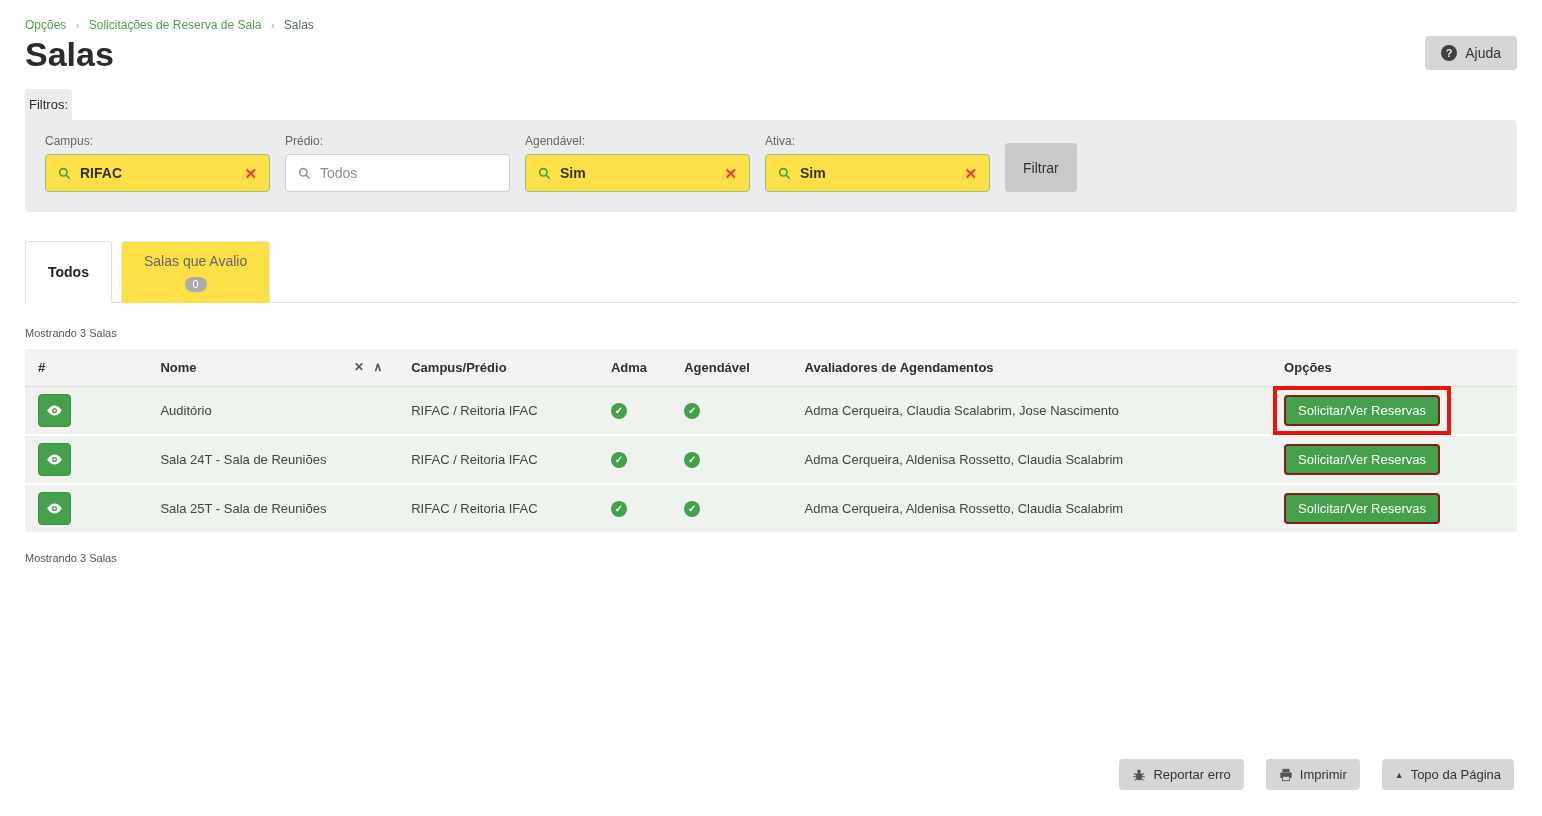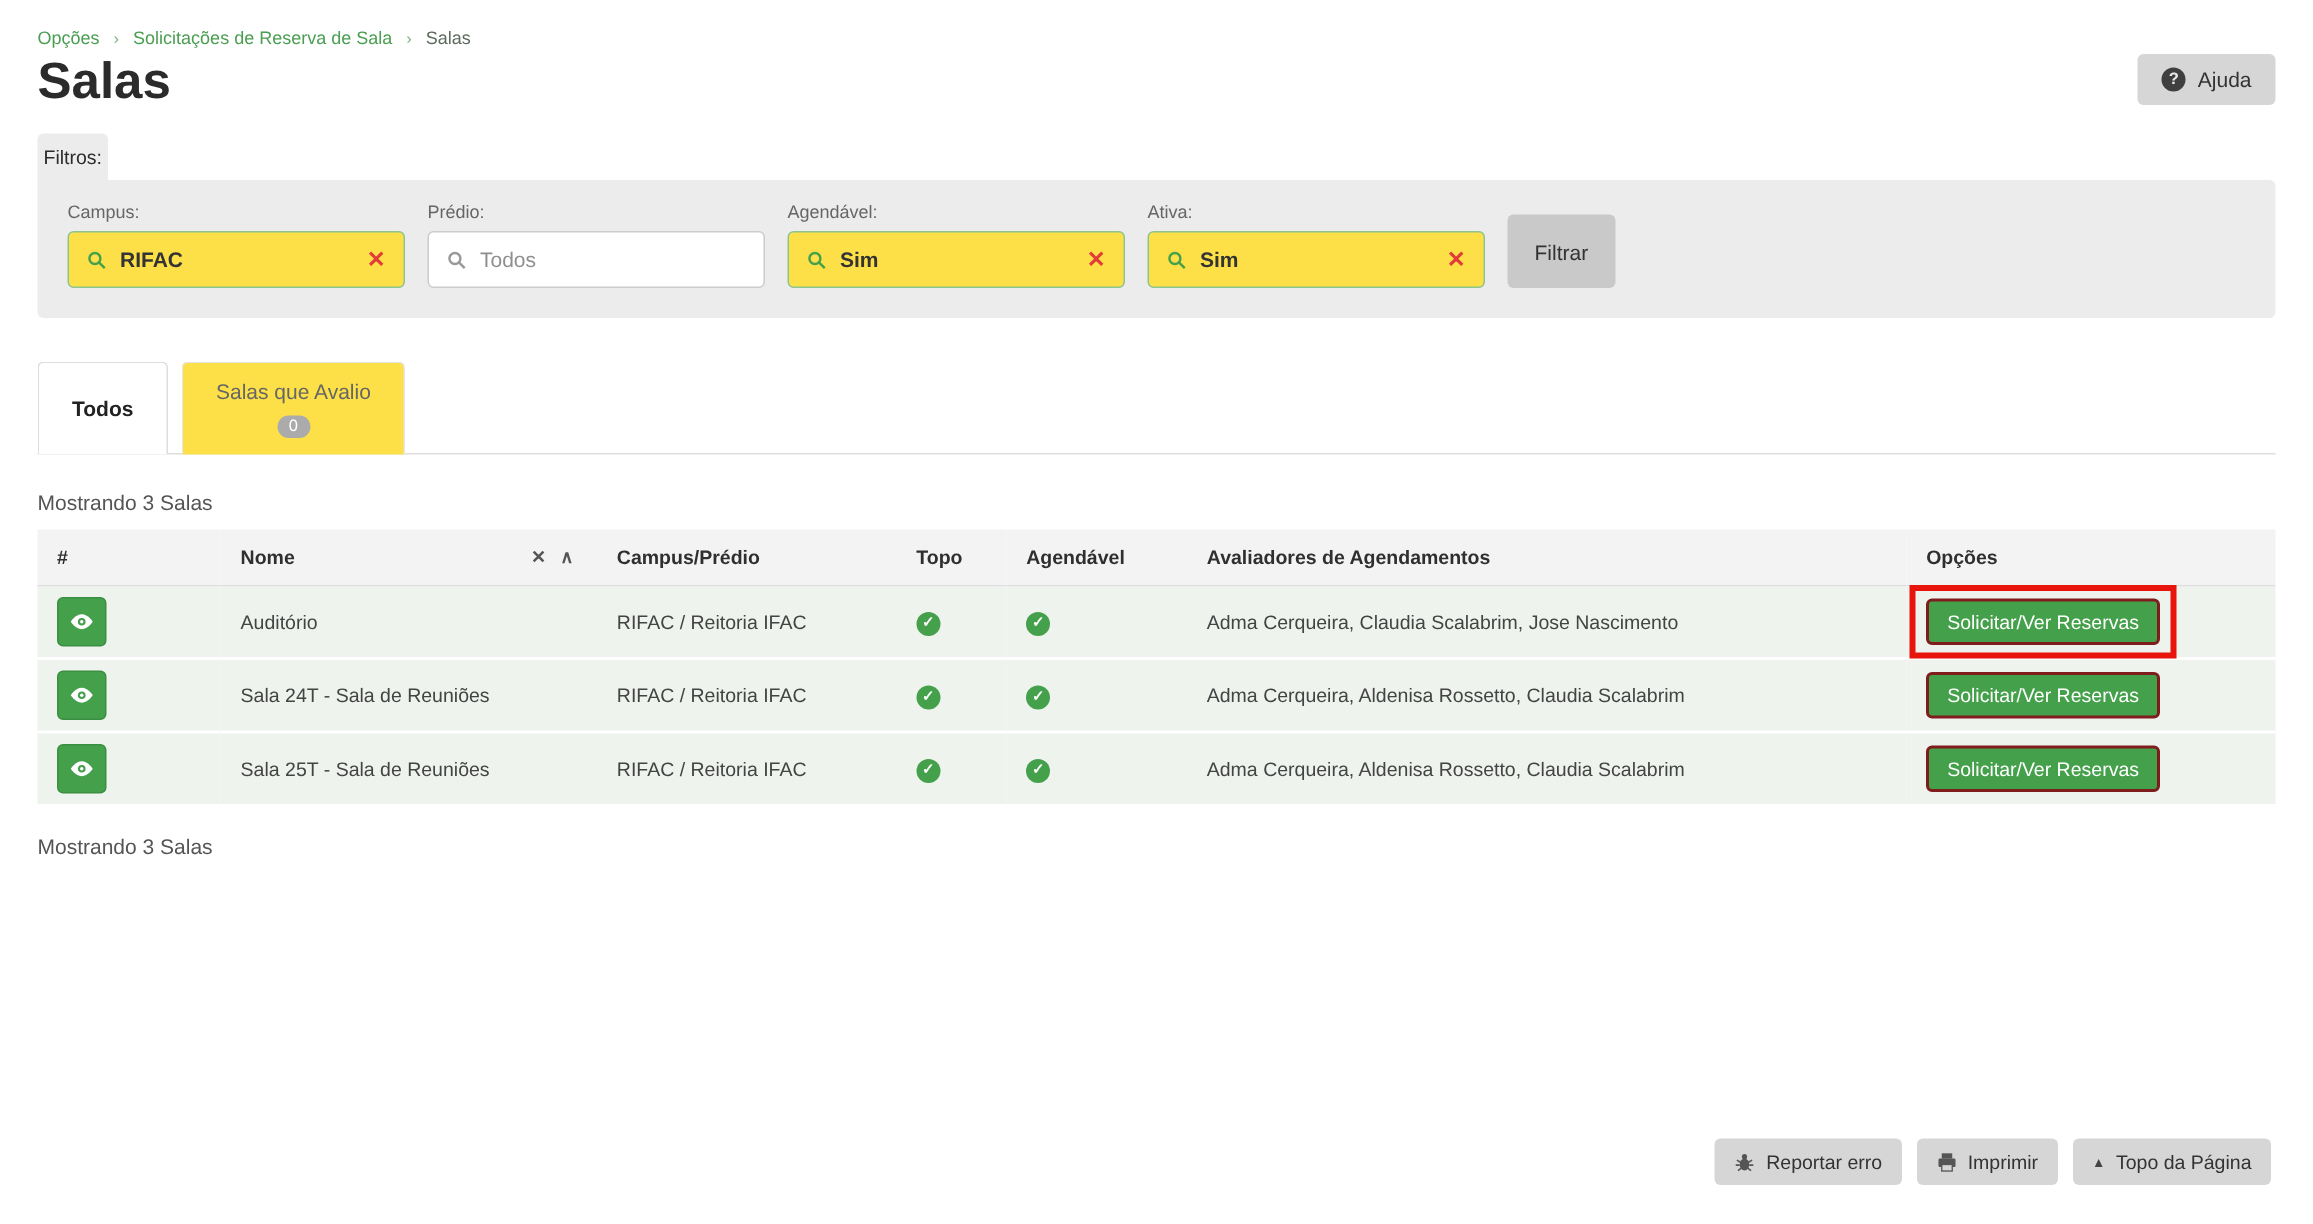--- a/index.html
+++ b/index.html
@@ -80,21 +80,21 @@
   }
   .tab.inactive {
     background:#fde047; border:1px solid #e6e6e6; border-bottom:none; color:#666;flex-direction:column;
   }
   .tab-badge {
     background:#ababab; color:#fff; font-size:11px; border-radius:9px;
     padding:2px 8px; line-height:1;
   }
 
   
-  .summary { font-size:14px; color:#555; margin:24px 0 10px 0; }
+  .summary { font-size:11px; color:#555; margin:24px 0 10px 0; }
   .summary.bottom { margin:18px 0 0 0; }
 
   
   table.rooms { width:100%; border-collapse:separate; border-spacing:0; table-layout:fixed; font-size:13px; }
   table.rooms th {
     background:#f3f3f3; text-align:left; font-weight:bold; color:#2f2f2f;
     padding:11px 13px; border-bottom:1px solid #ddd; font-size:13px;
   }
   table.rooms td {
     background:#eef3ee; padding:0 13px; height:49px; border-bottom:2px solid #fff;
@@ -117,21 +117,21 @@
     font-size:13px; padding:6px 12px; cursor:pointer;
     font-family:"Liberation Sans", sans-serif;
   }
   .ann {
     display:inline-block; border:4px solid #e8150d; padding:5px 7px;
     margin:-9px -11px; vertical-align:middle;
   }
 
   
   .footer-actions {
-    position:absolute; bottom:26px; right:28px; display:flex; gap:10px;
+    position:absolute; bottom:26px; right:28px; display:flex; gap:22px;
   }
   .footer-actions .btn-gray { font-size:13px; padding:8px 13px; gap:7px; }
   .arrow-up { font-size:9px; color:#444; }
 </style>
 </head>
 <body>
 
 <div class="page">
 
   <div class="breadcrumb">
@@ -229,21 +229,21 @@
         <col style="width:245px">
     </colgroup>
     <thead>
       <tr>
         <th>#</th>
         <th>
           <span>Nome</span>
           <span class="sort-icons"><span>✕</span> <span>∧</span></span>
         </th>
         <th>Campus/Prédio</th>
-        <th>Topo</th>
+        <th>Adma</th>
         <th>Agendável</th>
         <th>Avaliadores de Agendamentos</th>
         <th>Opções</th>
       </tr>
     </thead>
     <tbody>
       <tr>
         <td>
           <button class="eye-btn">
             <svg width="17" height="17" viewBox="0 0 24 24">

